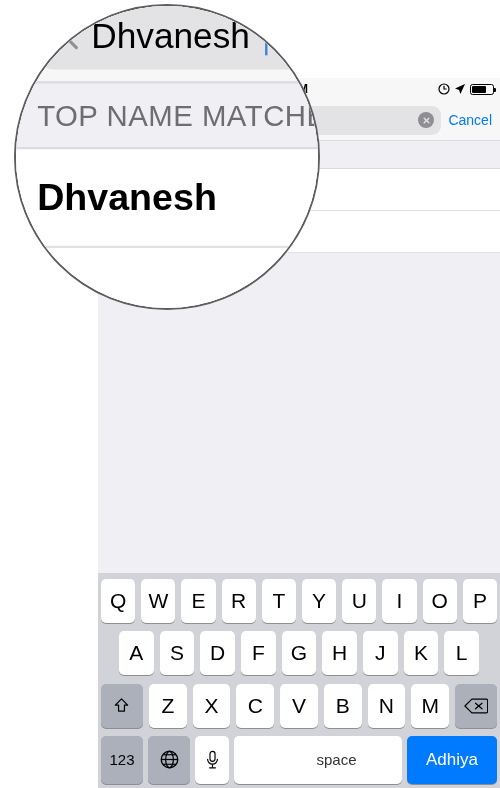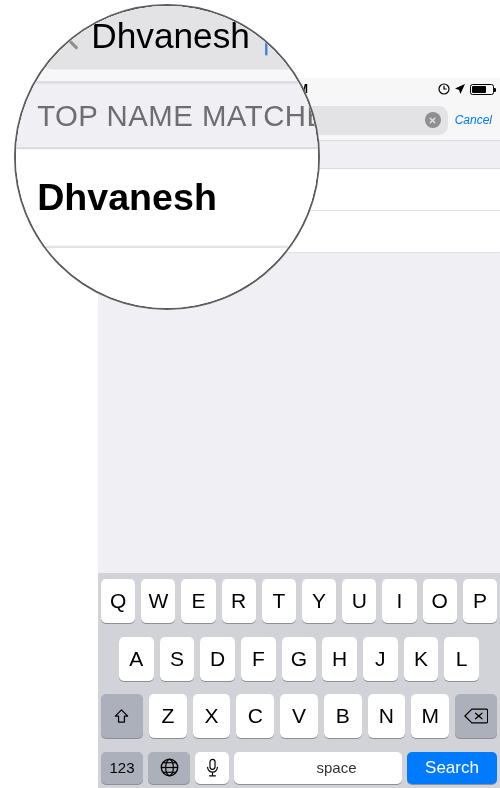--- a/index.html
+++ b/index.html
@@ -61,21 +61,21 @@
     flex:1; height:29px; background:#e3e3e6; border-radius:9px;
     display:flex; align-items:center; padding:0 7px; gap:5px;
     position:relative;
   }
   .sf-text { font-size:15px; color:#000; }
   .clearbtn {
     position:absolute; right:7px; top:50%; transform:translateY(-50%);
     width:16px; height:16px; border-radius:50%; background:#8e8e93;
     display:flex; align-items:center; justify-content:center;
   }
-  .cancel { font-size:12px; color:#007aff; white-space:nowrap;font-style:italic; }
+  .cancel { font-size:14px; color:#007aff; white-space:nowrap; }
 
   .listwrap { position:absolute; left:0; top:62px; width:100%; bottom:0; }
   .sectionheader {
     height:29px; background:#efeff4;
     display:flex; align-items:center; padding:0 10px;
     font-size:12.5px; color:#6d6d72; letter-spacing:0.2px;
     border-top:1px solid #dcdce0; border-bottom:1px solid #dcdce0;
   }
   .row {
     height:42px; background:#ffffff; display:flex; align-items:center;
@@ -105,21 +105,21 @@
   .key.shift { flex:0 0 42px; }
   .key.bksp { flex:0 0 42px; }
   .key.num { flex:0 0 42px; font-size:15px; }
   .key.globe { flex:0 0 42px; }
   .key.mic { flex:0 0 34px; }
   .key.space { flex:1 1 auto; font-size:15px; color:#333;padding-left:37px; }
   .key.search {
     flex:0 0 90px; background:#007aff; color:#ffffff; font-size:17px;
     box-shadow:0 1px 0 #8e8f93;
   }
-  .krow.r4 { height:32px; gap:5px; }
+  .krow.r4 { height:48px; gap:5px; }
 
   
   #magnifier {
     position:absolute;
     left:14px; top:4px;
     width:306px; height:306px;
     border-radius:50%;
     border:2.5px solid #5d5d5d;
     background:#ffffff;
     overflow:hidden;
@@ -258,21 +258,21 @@
     </span>
     <span class="key mic">
       <svg width="15" height="20" viewBox="0 0 16 22">
         <rect x="5.2" y="1.5" width="5.6" height="11" rx="2.8" fill="none" stroke="#000" stroke-width="1.3"></rect>
         <path d="M2.6 10.2 a5.4 5.4 0 0 0 10.8 0" fill="none" stroke="#000" stroke-width="1.3" stroke-linecap="round"></path>
         <line x1="8" y1="15.8" x2="8" y2="19.4" stroke="#000" stroke-width="1.3"></line>
         <line x1="4.8" y1="19.6" x2="11.2" y2="19.6" stroke="#000" stroke-width="1.3" stroke-linecap="round"></line>
       </svg>
     </span>
     <span class="key space">space</span>
-    <span class="key search">Search</span>
+    <span class="key search">Adhiya</span>
   </div>
 </div>
 
 <div id="magnifier">
   <div class="zoomstage">
     <div class="mg-phone">
 
       <div class="searchrow">
         <div class="searchfield">
           <svg width="13" height="13" viewBox="0 0 14 14">

